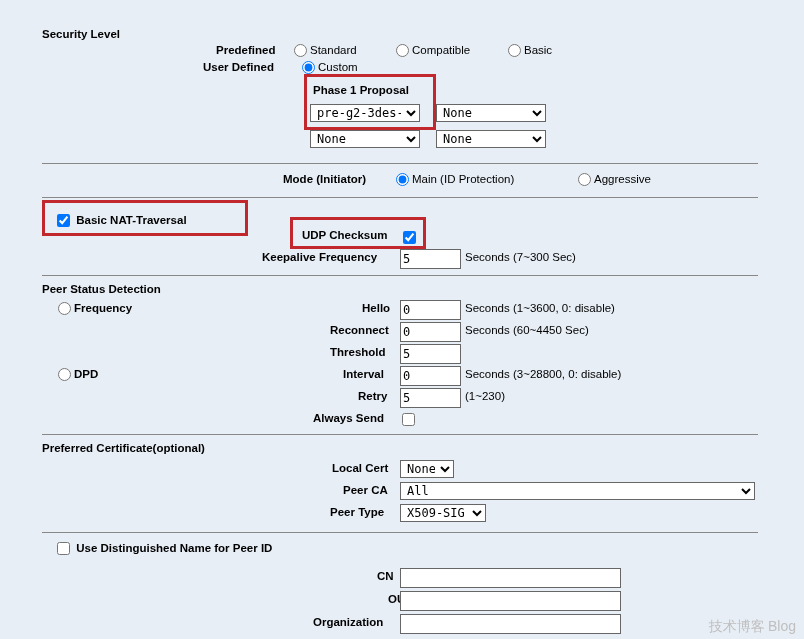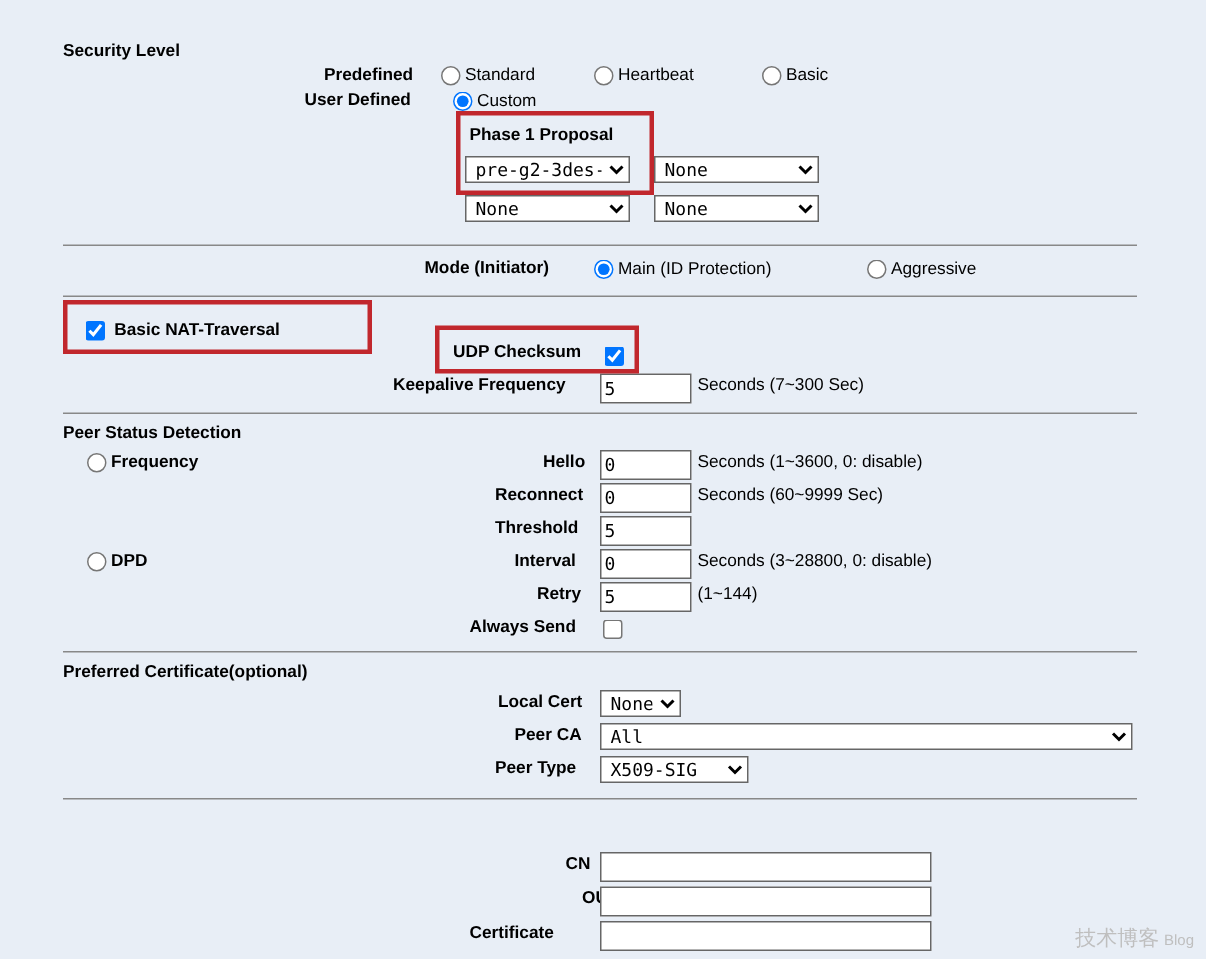--- a/index.html
+++ b/index.html
@@ -10,30 +10,30 @@
 select{width:110px}
 .sel1{width:110px}
 .sel2{width:110px}
 .small-in{width:55px}
 input[type=radio],input[type=checkbox]{margin:0 3px 0 0;vertical-align:middle}
 hr{border:none;border-top:1px solid #888;margin:0}
 .lbl{text-align:left}
 .wm{position:absolute;bottom:6px;right:8px;color:#aaa;font-family:Arial,sans-serif;text-align:right;line-height:.95}
 .wm .a{font-size:24px;font-weight:bold;letter-spacing:1px;color:#c7c7c7}
 .wm .b{font-size:14px;color:#bfbfbf}
-.wm .c{font-size:10px;color:#bfbfbf}
+.wm .c{font-size:14px;color:#bfbfbf}
 </style>
 </head>
 <body>
 
 <div class="container">
 <div style="position:absolute;left:42px;top:28px"><b>Security Level</b></div>
 <div style="position:absolute;left:216px;top:44px" class="lbl"><b>Predefined</b></div>
 <label style="position:absolute;left:294px;top:44px"><input type="radio" name="pred" style=""><span>Standard</span></label>
-<label style="position:absolute;left:396px;top:44px"><input type="radio" name="pred" style=""><span>Heartbeat</span></label>
+<label style="position:absolute;left:396px;top:44px"><input type="radio" name="pred" style=""><span>Compatible</span></label>
 <label style="position:absolute;left:508px;top:44px"><input type="radio" name="pred" style=""><span>Basic</span></label>
 <div style="position:absolute;left:203px;top:61px" class="lbl"><b>User Defined</b></div>
 <label style="position:absolute;left:302px;top:61px"><input type="radio" name="ud" checked="" style=""><span>Custom</span></label>
 <div style="position:absolute;left:313px;top:84px"><b>Phase 1 Proposal</b></div>
 <select style="position:absolute;left:310px;top:104px" class="sel1"><option>pre-g2-3des-md5</option></select>
 <select style="position:absolute;left:436px;top:104px" class="sel2"><option>None</option></select>
 <select style="position:absolute;left:310px;top:130px" class="sel1"><option>None</option></select>
 <select style="position:absolute;left:436px;top:130px" class="sel2"><option>None</option></select>
 
 <hr style="position:absolute;left:42px;top:163px;width:716px">
@@ -50,48 +50,49 @@
 <div style="position:absolute;left:465px;top:251px">Seconds (7~300 Sec)</div>
 
 <hr style="position:absolute;left:42px;top:275px;width:716px">
 <div style="position:absolute;left:42px;top:283px"><b>Peer Status Detection</b></div>
 <label style="position:absolute;left:58px;top:302px"><input type="radio" name="psd" style=""><b>Frequency</b></label>
 <div style="position:absolute;left:362px;top:302px" class="lbl"><b>Hello</b></div>
 <input type="text" class="small-in" style="position: absolute; left: 400px; top: 300px;" value="0">
 <div style="position:absolute;left:465px;top:302px">Seconds (1~3600, 0: disable)</div>
 <div style="position:absolute;left:330px;top:324px" class="lbl"><b>Reconnect</b></div>
 <input type="text" class="small-in" style="position: absolute; left: 400px; top: 322px;" value="0">
-<div style="position:absolute;left:465px;top:324px">Seconds (60~9999 Sec)</div>
+<div style="position:absolute;left:465px;top:324px">Seconds (60~4450 Sec)</div>
 <div style="position:absolute;left:330px;top:346px" class="lbl"><b>Threshold</b></div>
 <input type="text" class="small-in" style="position: absolute; left: 400px; top: 344px;" value="5">
 <label style="position:absolute;left:58px;top:368px"><input type="radio" name="psd" style=""><b>DPD</b></label>
 <div style="position:absolute;left:343px;top:368px" class="lbl"><b>Interval</b></div>
 <input type="text" class="small-in" style="position: absolute; left: 400px; top: 366px;" value="0">
 <div style="position:absolute;left:465px;top:368px">Seconds (3~28800, 0: disable)</div>
 <div style="position:absolute;left:358px;top:390px" class="lbl"><b>Retry</b></div>
 <input type="text" class="small-in" style="position: absolute; left: 400px; top: 388px;" value="5">
-<div style="position:absolute;left:465px;top:390px">(1~144)</div>
+<div style="position:absolute;left:465px;top:390px">(1~230)</div>
 <div style="position:absolute;left:313px;top:412px" class="lbl"><b>Always Send</b></div>
 <input type="checkbox" style="position: absolute; left: 402px; top: 413px;">
 
 <hr style="position:absolute;left:42px;top:434px;width:716px">
 <div style="position:absolute;left:42px;top:442px"><b>Preferred Certificate(optional)</b></div>
 <div style="position:absolute;left:332px;top:462px" class="lbl"><b>Local Cert</b></div>
 <select style="position:absolute;left:400px;top:460px;width:54px"><option>None</option></select>
 <div style="position:absolute;left:343px;top:484px" class="lbl"><b>Peer CA</b></div>
 <select style="position:absolute;left:400px;top:482px;width:355px"><option>All</option></select>
 <div style="position:absolute;left:330px;top:506px" class="lbl"><b>Peer Type</b></div>
-<select style="position:absolute;left:400px;top:504px;width:99px"><option>X509-SIG</option></select>
+<select style="position:absolute;left:400px;top:504px;width:86px"><option>X509-SIG</option></select>
 
 <hr style="position:absolute;left:42px;top:532px;width:716px">
+<label style="position:absolute;left:57px;top:542px"><input type="checkbox" style=""> <b>Use Distinguished Name for Peer ID</b></label>
 <div style="position:absolute;left:377px;top:570px" class="lbl"><b>CN</b></div>
 <input type="text" style="position: absolute; left: 400px; top: 568px; width: 215px;">
 <div style="position:absolute;left:388px;top:593px" class="lbl"><b>OU</b></div>
 <input type="text" style="position: absolute; left: 400px; top: 591px; width: 215px;">
-<div style="position:absolute;left:313px;top:616px" class="lbl"><b>Certificate</b></div>
+<div style="position:absolute;left:313px;top:616px" class="lbl"><b>Organization</b></div>
 <input type="text" style="position: absolute; left: 400px; top: 614px; width: 215px;">
 
 <div class="hl" style="left:304px;top:74px;width:126px;height:50px"></div>
 <div class="hl" style="left:42px;top:200px;width:200px;height:30px"></div>
 <div class="hl" style="left:290px;top:217px;width:130px;height:26px"></div>
 
 <div class="wm">
 <div><span class="b">技术博客</span> <span class="c">Blog</span></div>
 </div>
 </div>

